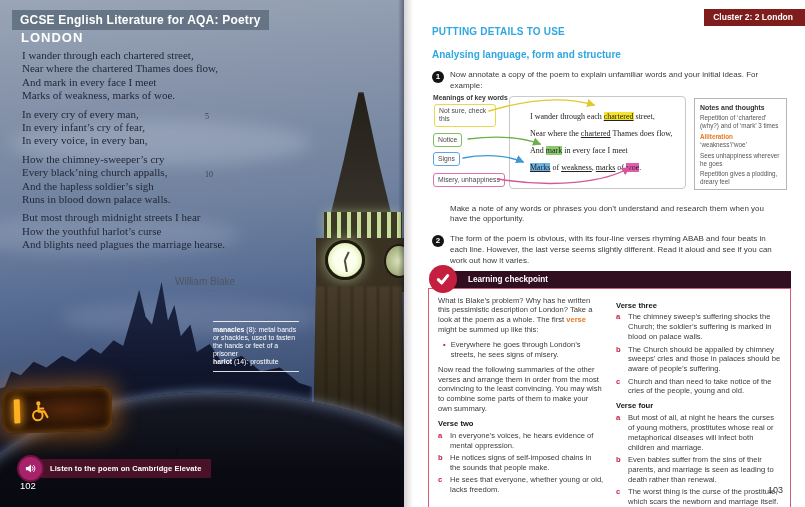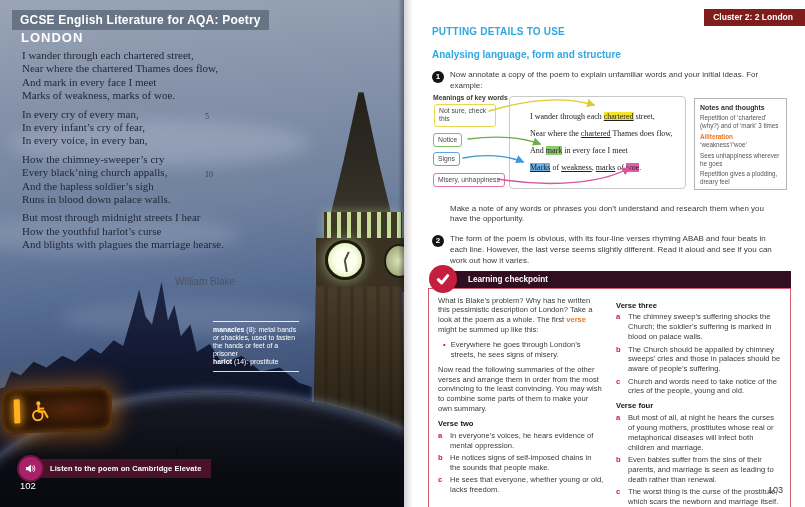--- a/index.html
+++ b/index.html
@@ -142,21 +142,21 @@
         </div>
         <div class="stanza">
           <div class="pline"><span>How the chimney-sweeper’s cry</span></div>
           <div class="pline"><span>Every black’ning church appalls,</span><span class="pnum">10</span></div>
           <div class="pline"><span>And the hapless soldier’s sigh</span></div>
           <div class="pline"><span>Runs in blood down palace walls.</span></div>
         </div>
         <div class="stanza">
           <div class="pline"><span>But most through midnight streets I hear</span></div>
           <div class="pline"><span>How the youthful harlot’s curse</span></div>
-          <div class="pline"><span>And blights with plagues the marriage hearse.</span></div>
+          <div class="pline"><span>And blights need plagues the marriage hearse.</span></div>
         </div>
       </div>
     <div class="overlay poem-author">William Blake</div>
     <div class="overlay glossary" id="glossary">
         <div class="gitem"><b>manacles</b><span> (8): metal bands or shackles, used to fasten the hands or feet of a prisoner</span></div>
         <div class="gitem"><b>harlot</b><span> (14): prostitute</span></div>
       </div>
     <div class="overlay audio">
       <span class="audio-icon">
         <svg width="13" height="13" viewBox="0 0 24 24">
@@ -271,21 +271,21 @@
                 <div class="vi">
                   <span class="vl">a</span>
                   <span class="vt">The chimney sweep’s suffering shocks the Church; the soldier’s suffering is marked in blood on palace walls.</span>
                 </div>
                 <div class="vi">
                   <span class="vl">b</span>
                   <span class="vt">The Church should be appalled by chimney sweeps’ cries and those in palaces should be aware of people’s suffering.</span>
                 </div>
                 <div class="vi">
                   <span class="vl">c</span>
-                  <span class="vt">Church and words need to take notice of the cries of the people, young and old.</span>
+                  <span class="vt">Church and than need to take notice of the cries of the people, young and old.</span>
                 </div>
               </div>
             <div id="verse-2">
                 <div class="verse-h">Verse four</div>
                 <div class="vi">
                   <span class="vl">a</span>
                   <span class="vt">But most of all, at night he hears the curses of young mothers, prostitutes whose real or metaphorical diseases will infect both children and marriage.</span>
                 </div>
                 <div class="vi">
                   <span class="vl">b</span>

